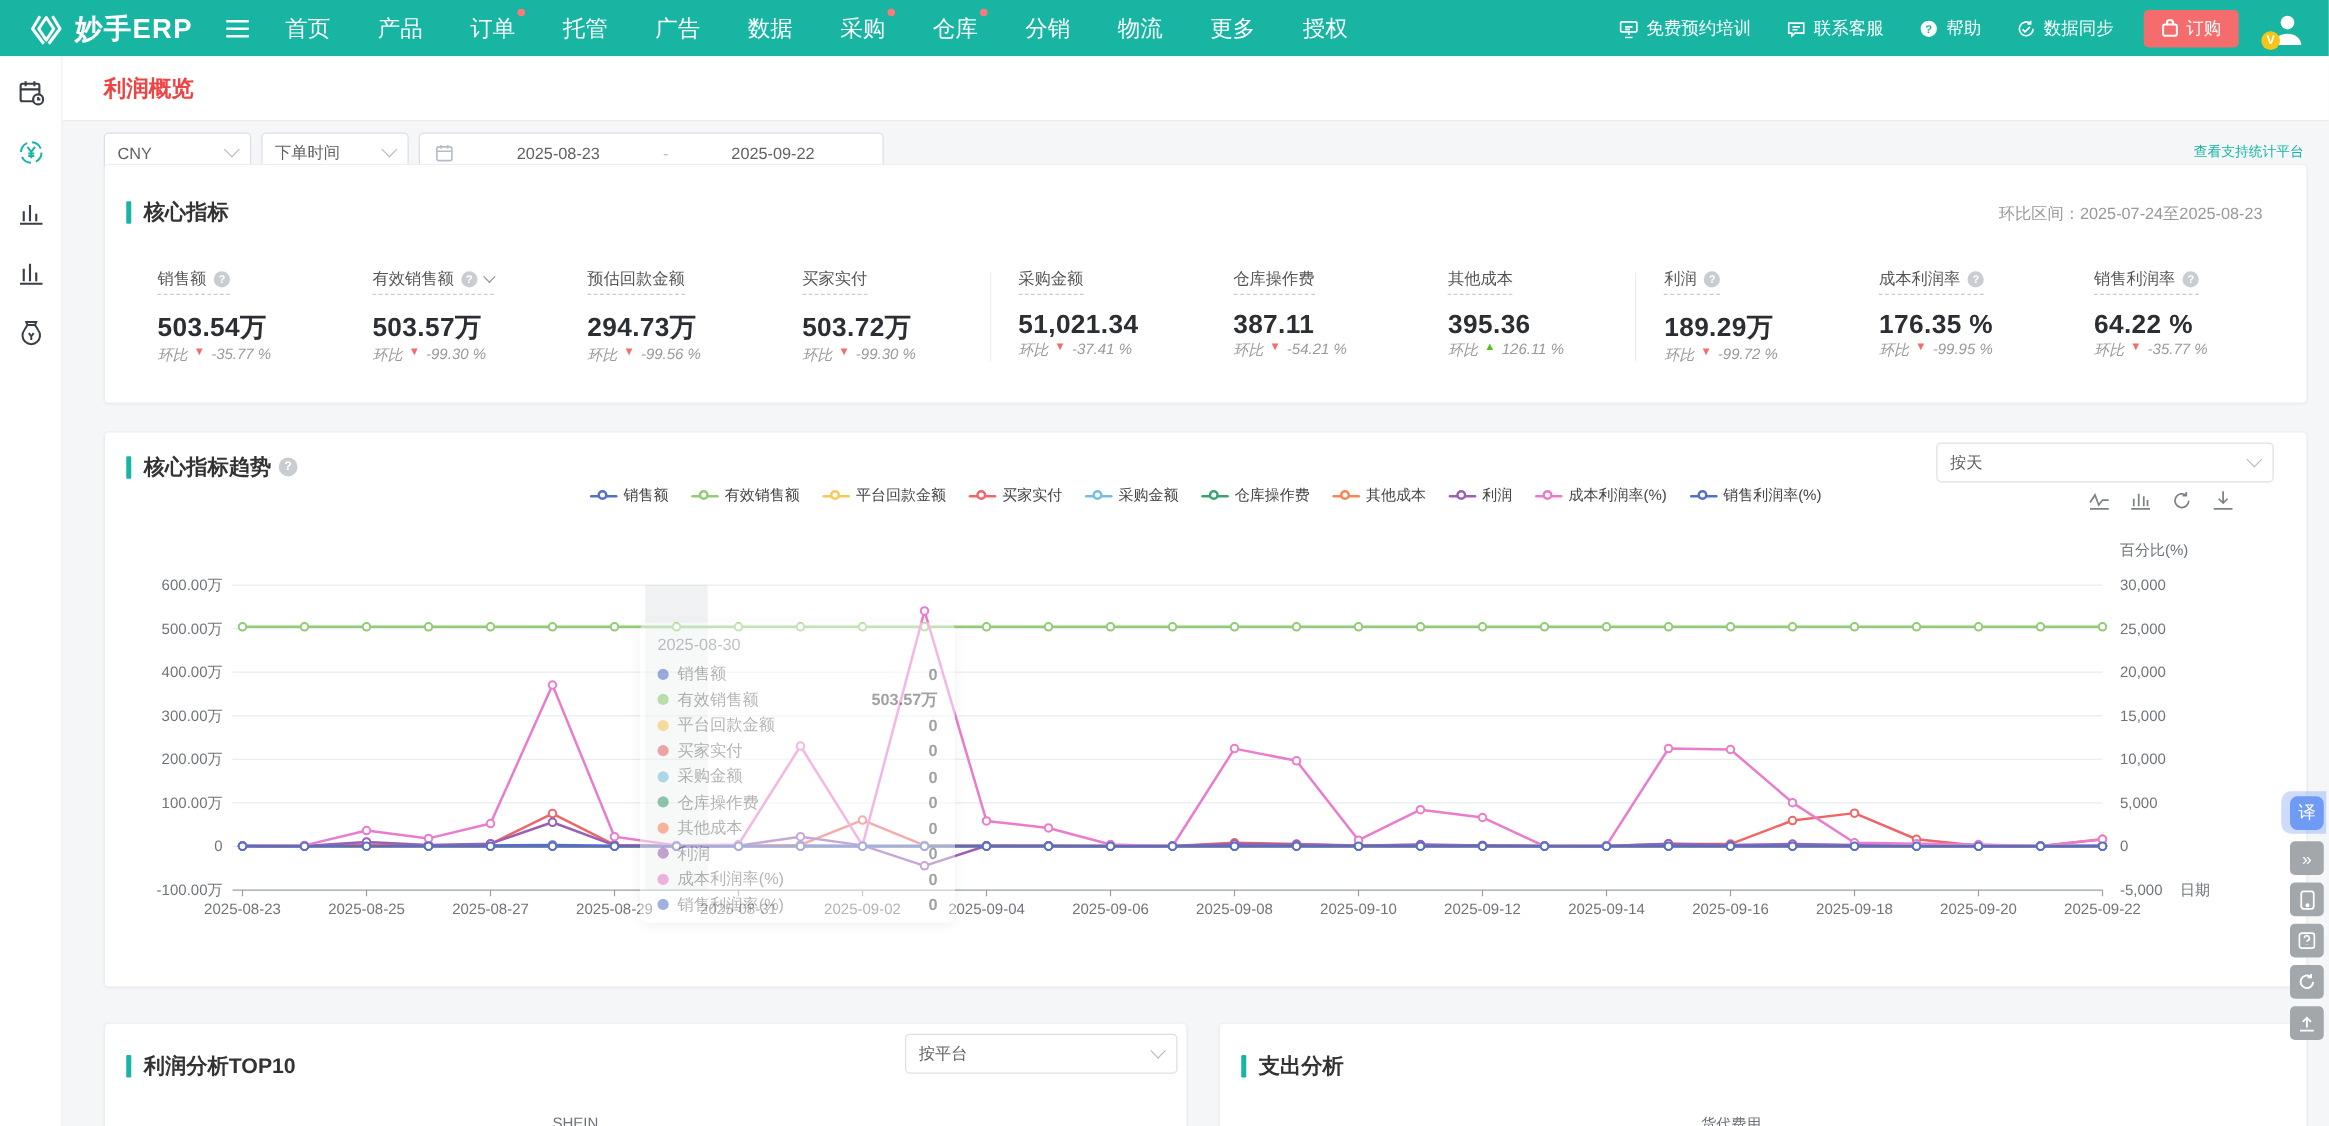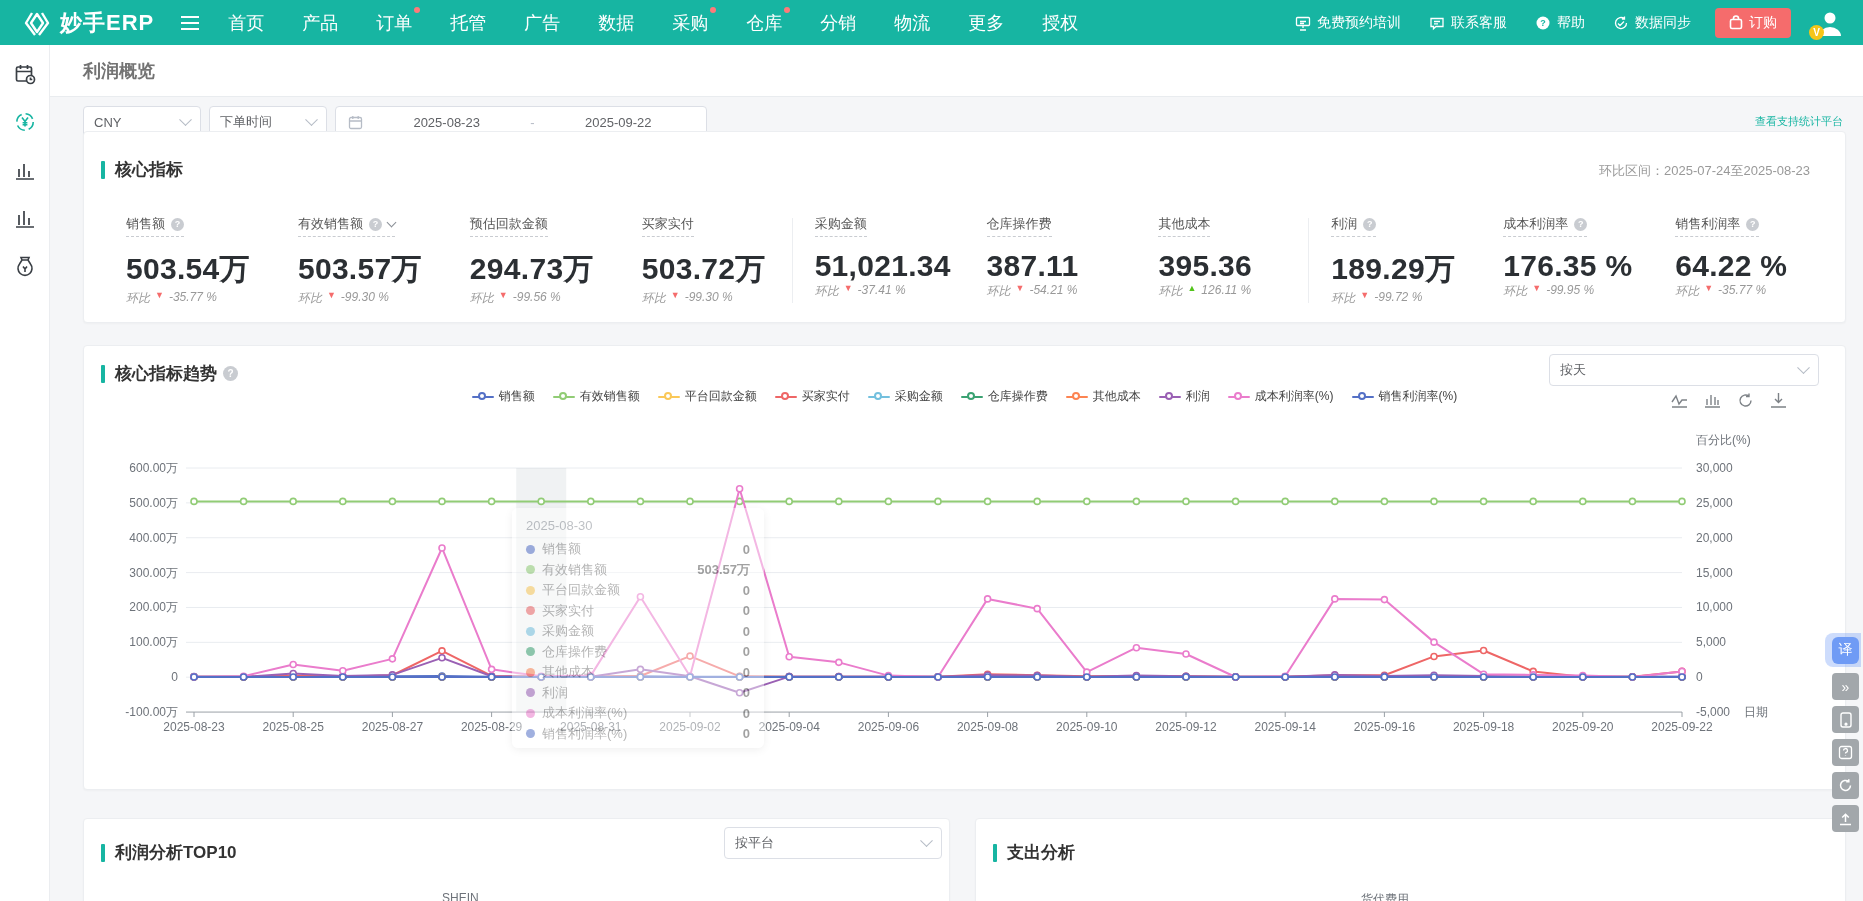--- a/index.html
+++ b/index.html
@@ -26,21 +26,21 @@
     color:#fff; font-size:10px; font-weight:bold; display:flex; align-items:center; justify-content:center; }
 
   
   #sidebar { position:absolute; left:0; top:45px; width:50px; height:856px; background:#fff; border-right:1px solid #ebedf0;
     display:flex; flex-direction:column; align-items:center; padding-top:18px; gap:26px; }
   .side-icon { width:22px; height:22px; color:#3a3f45; cursor:pointer; }
   .side-icon.active { color:#17b5a2; }
 
   
   #titlebar { position:absolute; left:50px; top:45px; width:1813px; height:52px; background:#fff; border-bottom:1px solid #e9ecef; }
-  #page-title { position:absolute; left:33px; top:14px; font-size:18px; font-weight:bold; color:#737373; }
+  #page-title { position:absolute; left:33px; top:14px; font-size:18px; font-weight:bold; color:#ef4444; }
   #filterbar { position:absolute; left:83px; top:106px; width:1763px; height:32px; display:flex; align-items:flex-start; }
   .select { height:32px; background:#fff; border:1px solid #dcdfe6; border-radius:4px; display:flex; align-items:center;
     padding:0 10px; color:#606266; font-size:13px; cursor:pointer; }
   .select .chev { margin-left:auto; width:9px; height:9px; border-right:1.5px solid #b6bcc6; border-bottom:1.5px solid #b6bcc6;
     transform:rotate(45deg) translate(-2px,-2px); }
   #sel-currency { width:118px; margin-right:8px; }
   #sel-timetype { width:118px; margin-right:8px; }
   #daterange { height:32px; width:372px; background:#fff; border:1px solid #dcdfe6; border-radius:4px; display:flex;
     align-items:center; padding:0 12px; color:#606266; font-size:13px; gap:8px; }
   #daterange .d { flex:1; text-align:center; cursor:text; }
@@ -56,21 +56,21 @@
   
   #card-metrics { left:83px; top:131px; width:1763px; height:192px; }
   #compare-range { position:absolute; right:35px; top:30px; color:#999; font-size:13px; }
   #metrics-row { position:absolute; left:20px; right:20px; top:82px; display:flex; }
   .metric { flex:1; padding-left:22px; }
   .metric .lbl { font-size:13px; color:#555; display:inline-flex; align-items:center;
     border-bottom:1px dashed #c9ccd1; padding-bottom:3px; white-space:nowrap; }
   .metric .lbl .help-dot{ width:13px; height:13px; font-size:9px; }
   .metric .caret { width:7px; height:7px; border-right:1.3px solid #8a8f96; border-bottom:1.3px solid #8a8f96;
     transform:rotate(45deg); margin-left:6px; margin-top:-3px; }
-  .metric .val { font-size:30px; font-weight:bold; color:#2b2f33; margin-top:12px; letter-spacing:.3px; }
+  .metric .val { font-size:21px; font-weight:bold; color:#2b2f33; margin-top:12px; letter-spacing:.3px; }
   .metric .cmp { font-size:12px; color:#999; display:flex; gap:5px;font-style:italic; }
   .metric .cmp .tri { font-size:9px; }
   .tri.down { color:#f56c6c; } .tri.up { color:#52c41a; }
   .vdiv { width:1px; background:#eceef1; margin:4px 0; }
 
   
   #card-trend { left:83px; top:345px; width:1763px; height:445px; }
   #trend-head { position:absolute; left:17px; top:16px; }
   #sel-gran { position:absolute; right:26px; top:8px; width:270px; }
   #toolbox { position:absolute; right:58px; top:46px; display:flex; gap:16px; color:#7d8287; }
@@ -78,21 +78,21 @@
   #legend { position:absolute; left:0; right:0; top:42px; display:flex; justify-content:center; gap:18px; font-size:12px; color:#444; }
   .lg-item { display:flex; align-items:center; gap:5px; cursor:pointer; white-space:nowrap; }
   .lg-mark { width:22px; height:10px; position:relative; }
   .lg-mark .ln { position:absolute; left:0; right:0; top:4px; height:2px; border-radius:1px; background:currentColor; }
   .lg-mark .rg { position:absolute; left:6px; top:0; width:8px; height:8px; border:2px solid currentColor; border-radius:50%; background:#fff; }
   #chart-svg { position:absolute; left:0; top:0; }
   .axis-text { font-size:12px; fill:#6e737a; }
   .axis-title { font-size:12px; fill:#6e737a; }
 
   
-  #tooltip { position:absolute; left:428px; top:162px; width:252px; height:240px; background:rgba(255,255,255,.82);
+  #tooltip { position:absolute; left:428px; top:152px; width:252px; height:240px; background:rgba(255,255,255,.82);
     border-radius:6px; box-shadow:0 2px 10px rgba(0,0,0,.12); padding:10px 14px; opacity:.55; overflow:hidden; font-size:13px; color:#666; }
   #tooltip .tt-title { color:#8a8f96; margin-bottom:6px; }
   .tt-row { display:flex; align-items:center; gap:7px; height:20.5px; }
   .tt-row .dot { width:9px; height:9px; border-radius:50%; flex:none; }
   .tt-row .nm { color:#777; }
   .tt-row .vl { margin-left:auto; font-weight:bold; color:#555; }
 
   
   #card-top10 { left:83px; top:818px; width:867px; height:160px; }
   #card-expense { left:975px; top:818px; width:871px; height:160px; }

